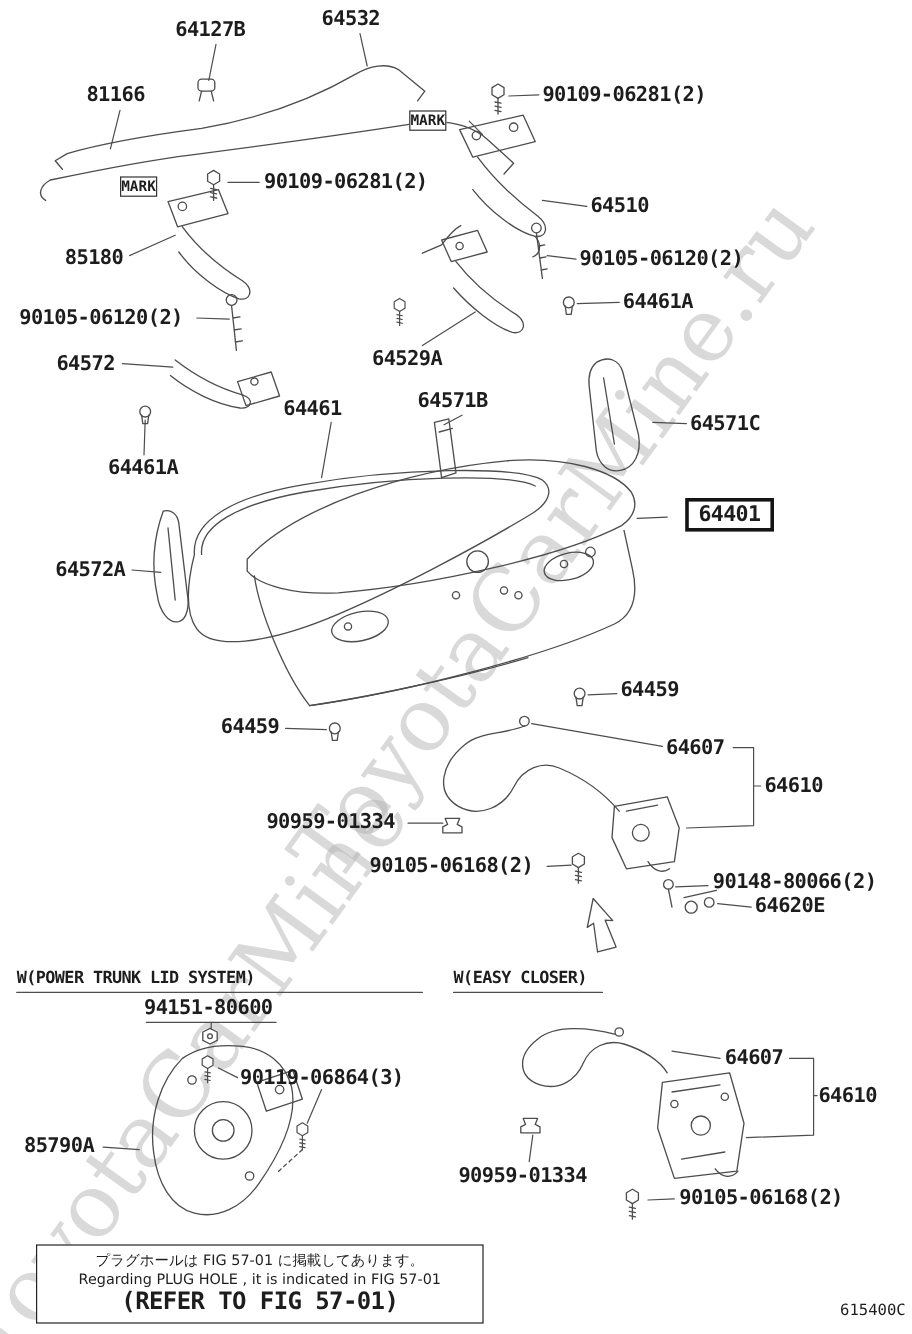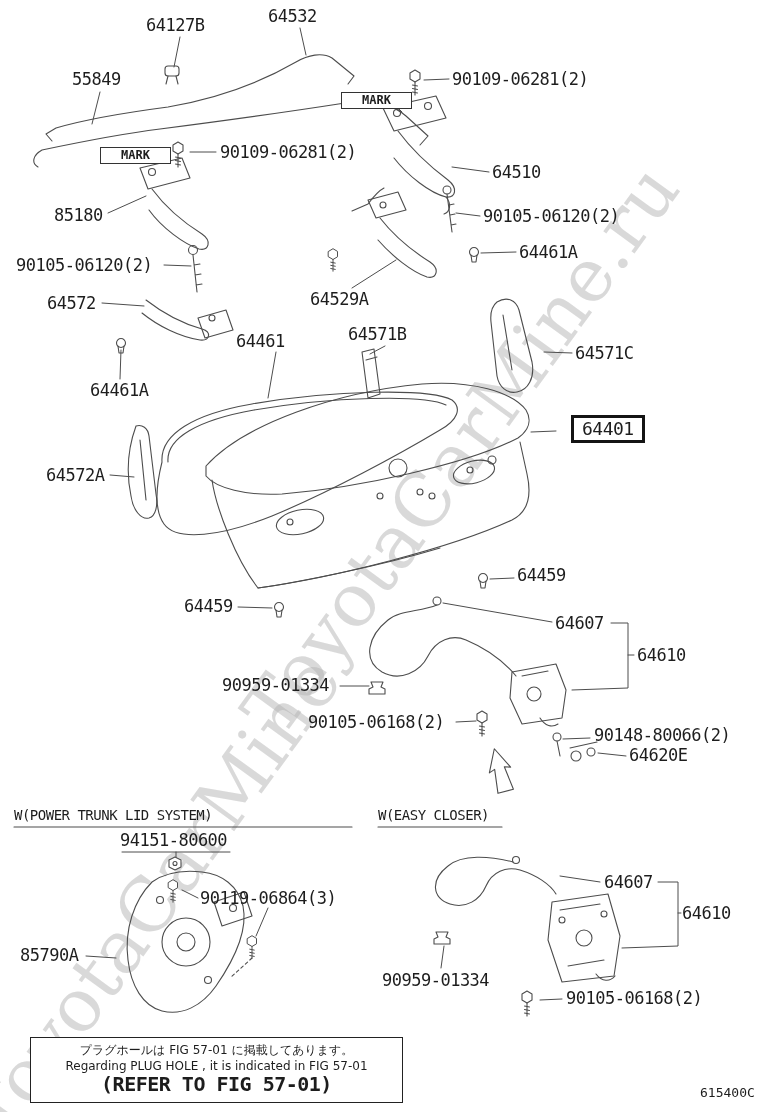--- a/index.html
+++ b/index.html
@@ -9,27 +9,27 @@
     overflow:hidden; font-family:"DejaVu Sans Mono", monospace; color:#1d1d1d;
   }
   .wm {
     position:absolute; color:#b5b5b5; opacity:.5; white-space:nowrap;
     font-family:"DejaVu Serif", serif; pointer-events:none; z-index:1;
   }
   .wm1 { font-size:74px; left:225px; top:700px; transform:rotate(-54deg); transform-origin:0 0; }
   .wm2 { font-size:74px; left:-50px; top:1105px; transform:rotate(-54deg); transform-origin:0 0; }
   svg.art { position:absolute; left:0; top:0; z-index:2; }
   .co {
-    position:absolute; z-index:3; font-weight:normal; font-size:17px;
+    position:absolute; z-index:3; font-weight:bold; font-size:17px;
     letter-spacing:-0.5px; white-space:nowrap; line-height:20px;text-align:center;
   }
   .co.small { font-size:14px; }
   .mark {
     position:absolute; z-index:3; border:1.5px solid #333; background:#fff;
-    font-size:12px; font-weight:bold; line-height:15px; padding:0 20px;
+    font-size:12px; font-weight:bold; line-height:15px; padding:0 0;
   }
   .boxed {
     border:3px solid #141414; background:#fff; padding:1px 8px; font-size:18px;margin-left:14px;
   }
   .refer { position:absolute; z-index:3; font-weight:bold; font-size:16px; line-height:18px; letter-spacing:-0.5px; }
   .note {
     position:absolute; z-index:3; left:30px; top:1037px; width:373px; height:66px;
     border:1.5px solid #222; background:#fff; padding:4px 4px 2px 4px;
     font-family:"DejaVu Sans", sans-serif; text-align:center;
   }
@@ -232,21 +232,21 @@
         <path d="M600,882 L560,876"></path>
         <path d="M658,882 L678,882 L678,946 L622,948 M681,913 L678,913"></path>
         <path d="M441,968 L444,946"></path>
         <path d="M562,999 L540,1000"></path>
       </g>
     </g>
   </svg>
 
   <div class="co" style="left:146px;top:15px">64127B</div>
   <div class="co" style="left:268px;top:6px">64532</div>
-  <div class="co" style="left:72px;top:69px">55849</div>
+  <div class="co" style="left:72px;top:69px">81166</div>
   <div class="co" style="left:452px;top:69px">90109-06281(2)</div>
   <div class="co" style="left:220px;top:142px">90109-06281(2)</div>
   <div class="co" style="left:492px;top:162px">64510</div>
   <div class="co" style="left:54px;top:205px">85180</div>
   <div class="co" style="left:483px;top:206px">90105-06120(2)</div>
   <div class="co" style="left:16px;top:255px">90105-06120(2)</div>
   <div class="co" style="left:519px;top:242px">64461A</div>
   <div class="co" style="left:47px;top:293px">64572</div>
   <div class="co" style="left:310px;top:289px">64529A</div>
   <div class="co" style="left:348px;top:324px">64571B</div>

